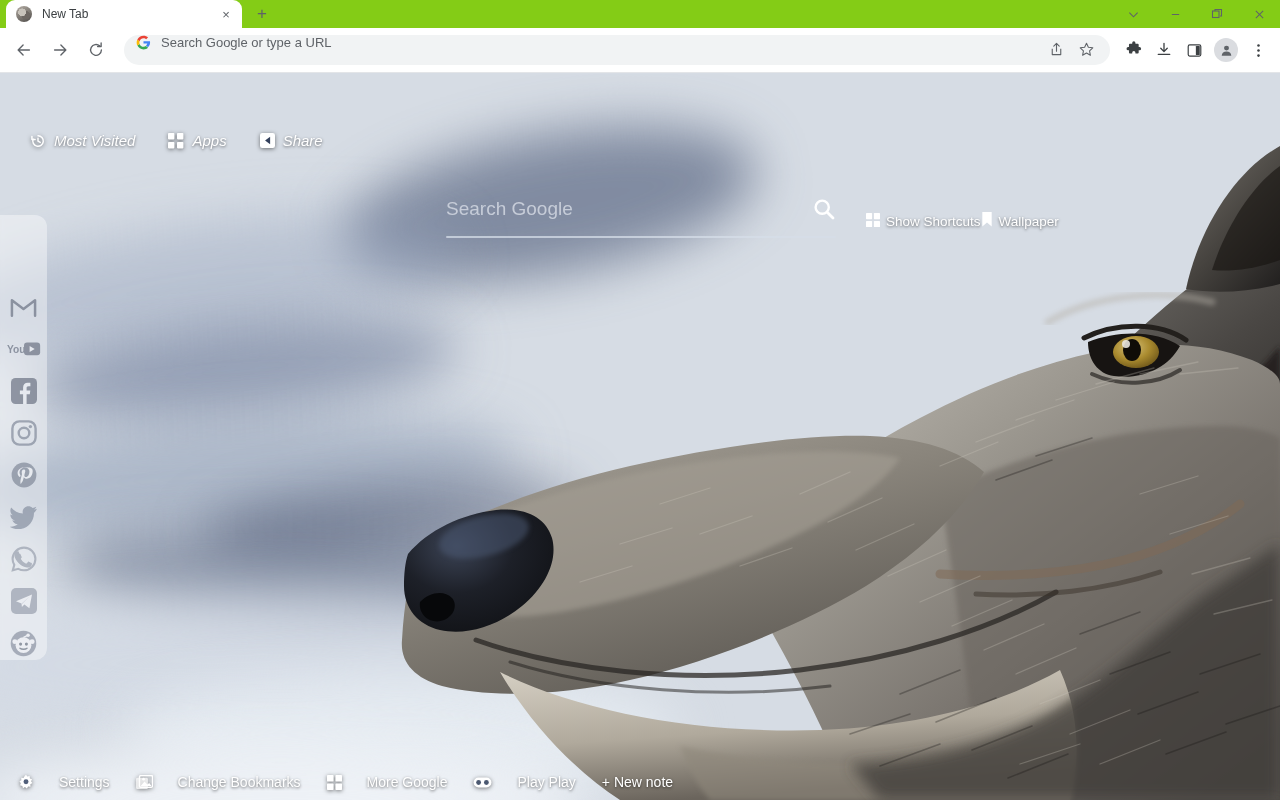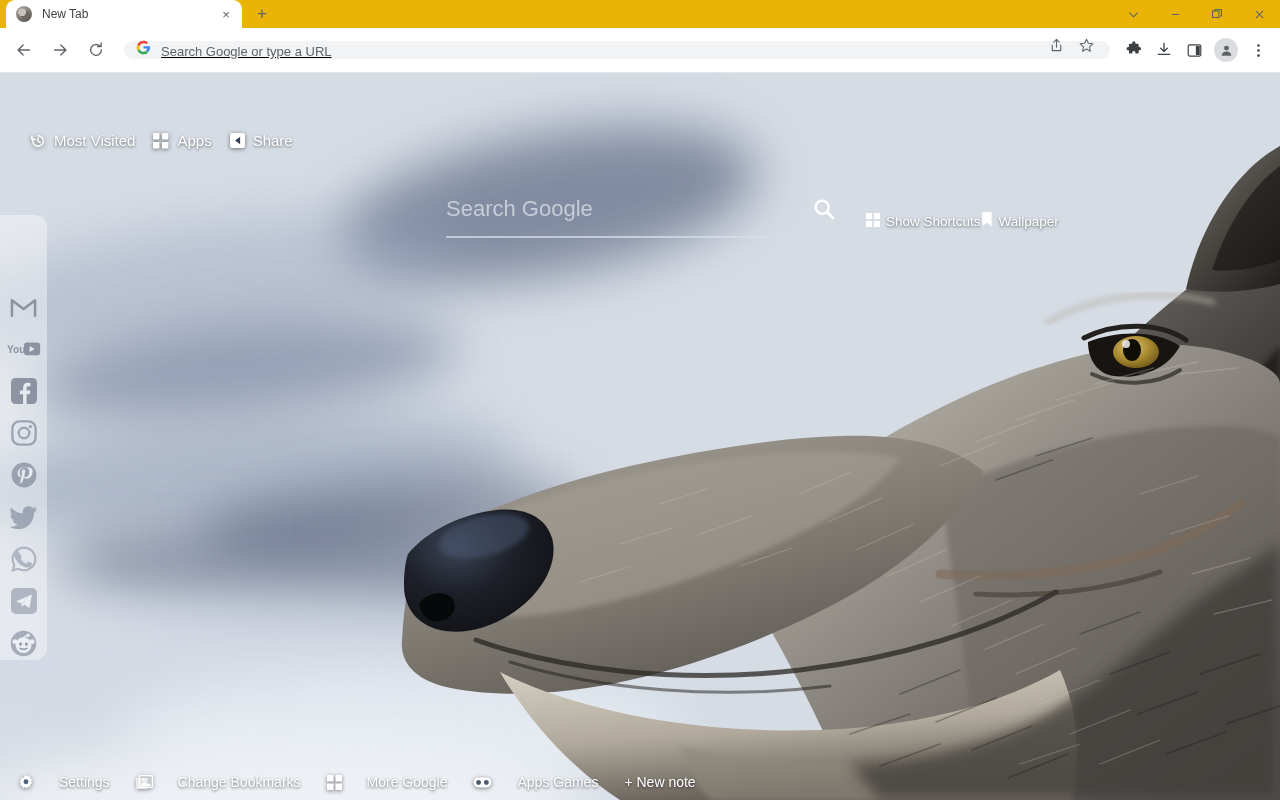--- a/index.html
+++ b/index.html
@@ -7,21 +7,21 @@
     width: 1280px; height: 800px;
     overflow: hidden;
     font-family: "Liberation Sans", sans-serif;
     background: #d6dce4;
   }
 
   
   .browser { width: 1280px; height: 800px; position: relative; }
 
   .tabstrip {
-    height: 28px; background: #eab308;
+    height: 28px; background: #84cc16;
     display: flex; align-items: flex-end; position: relative;
   }
   .tab {
     width: 236px; height: 28px;
     background: #ffffff;
     border-radius: 9px 9px 0 0;
     display: flex; align-items: center;
     padding: 0 8px 0 10px;
     position: relative;
     margin-left: 6px;
@@ -68,25 +68,24 @@
   }
   .tb-icon {
     width: 28px; height: 28px; border-radius: 50%;
     display: flex; align-items: center; justify-content: center;
     color: #5f6368; cursor: pointer; flex: 0 0 auto;
   }
   .nav-group { display: flex; align-items: center; gap: 4px; margin-right: 6px; }
   .nav-btn { width: 32px; height: 32px; }
 
   .omnibox {
-    flex: 1; height: 18px; background: #f1f3f4;
-    border-radius: 16px; display: flex; align-items: flex-end;
+    flex: 1; height: 30px; background: #f1f3f4;
+    border-radius: 16px; display: flex; align-items: flex-start;
     padding: 0 10px 0 12px; margin: 0 6px;
     position: relative;
-    text-decoration: underline;
   }
   .omnibox-text {
     flex: 1; font-size: 13px; color: #5f6368; margin-left: 10px;
   }
   .omni-right { display: flex; align-items: center; gap: 2px; }
   .tb-right { display: flex; align-items: center; gap: 2px; margin-left: 4px; }
   .profile-btn {
     width: 24px; height: 24px; border-radius: 50%;
     background: #dadce0; display: flex; align-items: center;
     justify-content: center; cursor: pointer; margin: 0 4px;
@@ -134,37 +133,37 @@
   .c6 { left: 120px;  top: 600px; width: 560px; height: 120px; background: rgba(232,237,243,0.85); }
   .c7 { left: -30px;  top: 672px; width: 620px; height: 110px; background: rgba(240,243,247,0.9); }
   .c8 { left: 340px;  top: 60px;  width: 420px; height: 140px; background: rgba(58,72,106,0.55); transform: rotate(-10deg); }
   .c9 { left: 200px;  top: 410px; width: 380px; height: 70px;  background: rgba(44,56,86,0.45); transform: rotate(-5deg); }
 
   
   .wolf { position: absolute; right: 0; bottom: 0; width: 900px; height: 726px; }
   .wolf svg { display: block; width: 100%; height: 100%; }
   .quicklinks {
     position: absolute; left: 30px; top: 58px;
-    display: flex; align-items: center; gap: 18px;
+    display: flex; align-items: center; gap: 33px; font-style: italic;
   }
   .ql {
     display: flex; align-items: center; gap: 8px;
     color: #ffffff; font-size: 15px; cursor: pointer;
     text-shadow: 0 1px 3px rgba(0,0,0,0.55);
   }
   .ql svg { display: block; filter: drop-shadow(0 1px 2px rgba(0,0,0,0.5)); }
 
   .searchwrap {
     position: absolute; left: 446px; top: 118px; width: 390px;
   }
   .searchrow { display: flex; align-items: center; height: 34px; }
   .search-input {
     flex: 1; background: transparent; border: 0; outline: none;
     font-family: "Liberation Sans", sans-serif;
-    font-size: 22px; color: #ffffff;
+    font-size: 19px; color: #ffffff;
   }
   .search-input::placeholder { color: #c6ccd8; opacity: 1; }
   .search-underline {
     height: 2px; background: rgba(214,221,232,0.75);
     margin-top: 10px; border-radius: 1px;
   }
   .search-btn { cursor: pointer; padding-left: 8px; display: flex; }
 
   .rightlinks {
     position: absolute; left: 866px; top: 138px;
@@ -690,21 +689,21 @@
         <span>More Google</span>
       </div>
       <div class="bb">
         <span>
           <svg width="19" height="13" viewBox="0 0 20 14">
             <rect x="0.4" y="1.6" width="19.2" height="10.8" rx="5.4" fill="#fff"></rect>
             <circle cx="5.8" cy="7" r="2.6" fill="#4b5870"></circle>
             <circle cx="14.2" cy="7" r="2.6" fill="#4b5870"></circle>
           </svg>
         </span>
-        <span>Apps Games</span>
+        <span>Play Play</span>
       </div>
       <div class="bb">
         <span>+ New note</span>
       </div>
     </div>
 
   </div>
 </div>
 
 </body></html>

